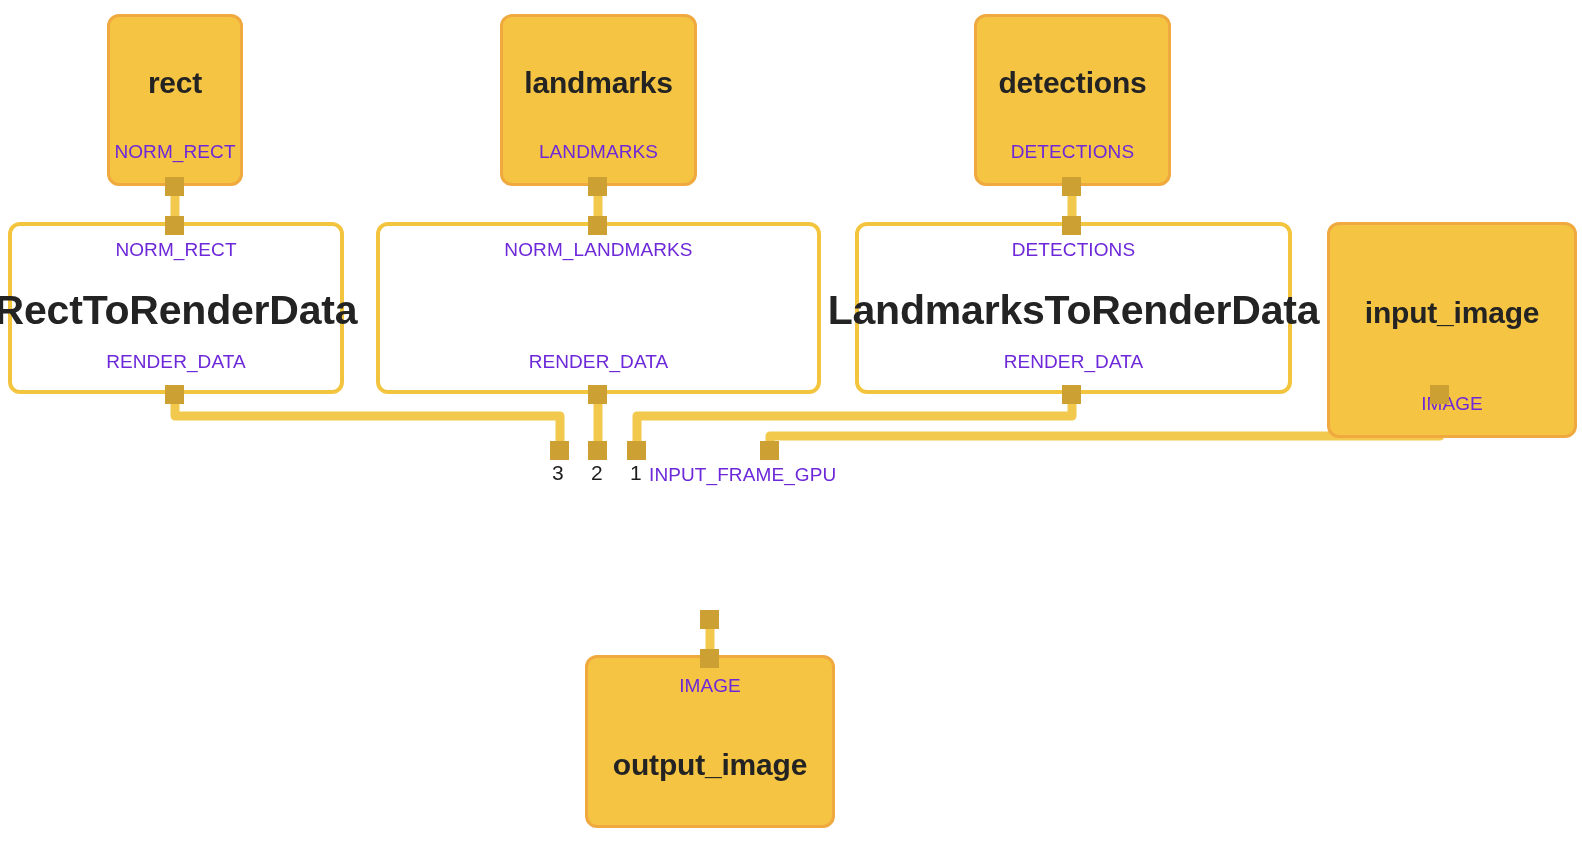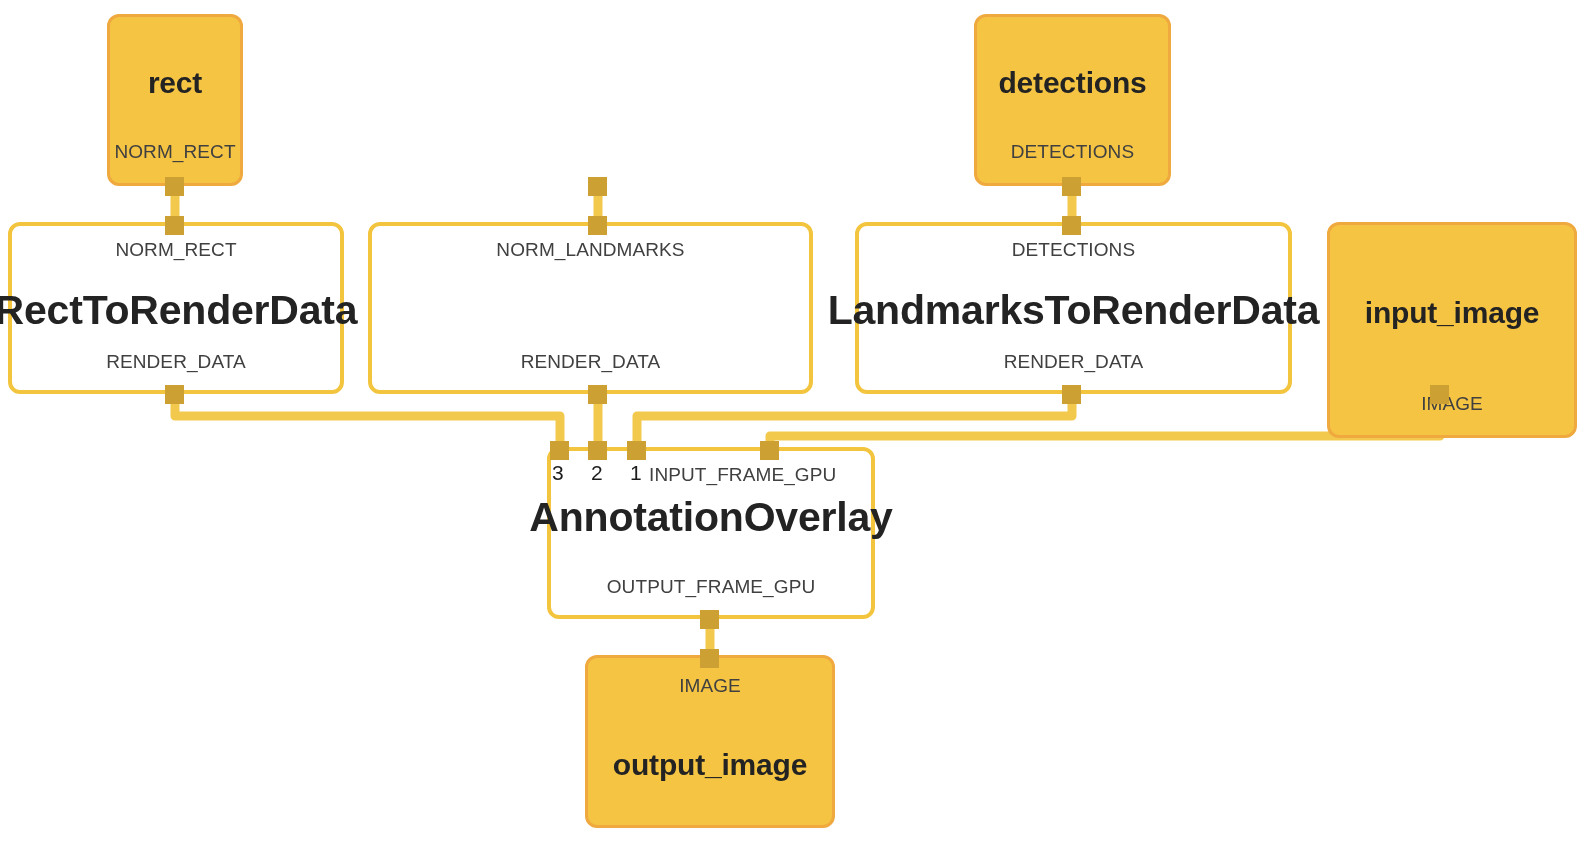--- a/index.html
+++ b/index.html
@@ -46,21 +46,21 @@
     font-weight: bold;
     color: #232323;
     letter-spacing: -0.2px;
     white-space: nowrap;
     margin-top: 8px;
   }
   .node.stream .node-title { font-size: 30px; }
   .node.calculator .node-title { font-size: 41px; }
   .port-label {
     font-size: 19px;
-    color: #404040;
+    color: #6d28d9;
     white-space: nowrap;
     letter-spacing: 0.1px;
   }
   .port-sq {
     position: absolute;
     width: 19px;
     height: 19px;
     background: #CCA033;
     z-index: 5;
   }
@@ -98,41 +98,47 @@
   </svg>
 
   <div class="node stream" style="left:107px; top:14px; width:136px; height:172px;">
     <div class="spacer"></div>
     <div class="node-title">rect</div>
     <div class="spacer"></div>
     <div class="port-label" style="margin-bottom:20px;">NORM_RECT</div>
   </div>
   <div class="port-sq" style="left:165px; top:177px;"></div>
 
+  <div class="node stream" style="left:500px; top:14px; width:197px; height:172px;">
+    <div class="spacer"></div>
+    <div class="node-title">landmarks</div>
+    <div class="spacer"></div>
+    <div class="port-label" style="margin-bottom:20px;">LANDMARKS</div>
+  </div>
   <div class="port-sq" style="left:588px; top:177px;"></div>
 
   <div class="node stream" style="left:974px; top:14px; width:197px; height:172px;">
     <div class="spacer"></div>
     <div class="node-title">detections</div>
     <div class="spacer"></div>
     <div class="port-label" style="margin-bottom:20px;">DETECTIONS</div>
   </div>
   <div class="port-sq" style="left:1062px; top:177px;"></div>
 
   <div class="node calculator" style="left:8px; top:222px; width:336px; height:172px;">
     <div class="port-label" style="margin-top:13px;">NORM_RECT</div>
     <div class="spacer"></div>
     <div class="node-title">RectToRenderData</div>
     <div class="spacer"></div>
     <div class="port-label" style="margin-bottom:17px;">RENDER_DATA</div>
   </div>
   <div class="port-sq" style="left:165px; top:216px;"></div>
   <div class="port-sq" style="left:165px; top:385px;"></div>
 
-  <div class="node calculator" style="left:368px; top:222px; width:445px; height:172px;">
+  <div class="node calculator" style="left:376px; top:222px; width:445px; height:172px;">
     <div class="port-label" style="margin-top:13px;">NORM_LANDMARKS</div>
     <div class="spacer"></div>
     <div class="spacer"></div>
     <div class="port-label" style="margin-bottom:17px;">RENDER_DATA</div>
   </div>
   <div class="port-sq" style="left:588px; top:216px;"></div>
   <div class="port-sq" style="left:588px; top:385px;"></div>
 
   <div class="node calculator" style="left:855px; top:222px; width:437px; height:172px;">
     <div class="port-label" style="margin-top:13px;">DETECTIONS</div>
@@ -145,26 +151,20 @@
   <div class="port-sq" style="left:1062px; top:385px;"></div>
 
   <div class="node stream" style="left:1327px; top:222px; width:250px; height:216px;">
     <div class="spacer"></div>
     <div class="node-title">input_image</div>
     <div class="spacer"></div>
     <div class="port-label" style="margin-bottom:20px;">IMAGE</div>
   </div>
   <div class="port-sq" style="left:1430px; top:385px;"></div>
 
-  <div class="node calculator" style="left:547px; top:447px; width:328px; height:172px;">
-    <div class="spacer"></div>
-    <div class="node-title">AnnotationOverlay</div>
-    <div class="spacer"></div>
-    <div class="port-label" style="margin-bottom:17px;">OUTPUT_FRAME_GPU</div>
-  </div>
 
   <div class="idx-label" style="left:552px; top:461px;">3</div>
   <div class="idx-label" style="left:591px; top:461px;">2</div>
   <div class="idx-label" style="left:630px; top:461px;">1</div>
   <div class="port-label" style="position:absolute; left:649px; top:464px;">INPUT_FRAME_GPU</div>
 
   <div class="port-sq" style="left:550px; top:441px;"></div>
   <div class="port-sq" style="left:588px; top:441px;"></div>
   <div class="port-sq" style="left:627px; top:441px;"></div>
   <div class="port-sq" style="left:760px; top:441px;"></div>

